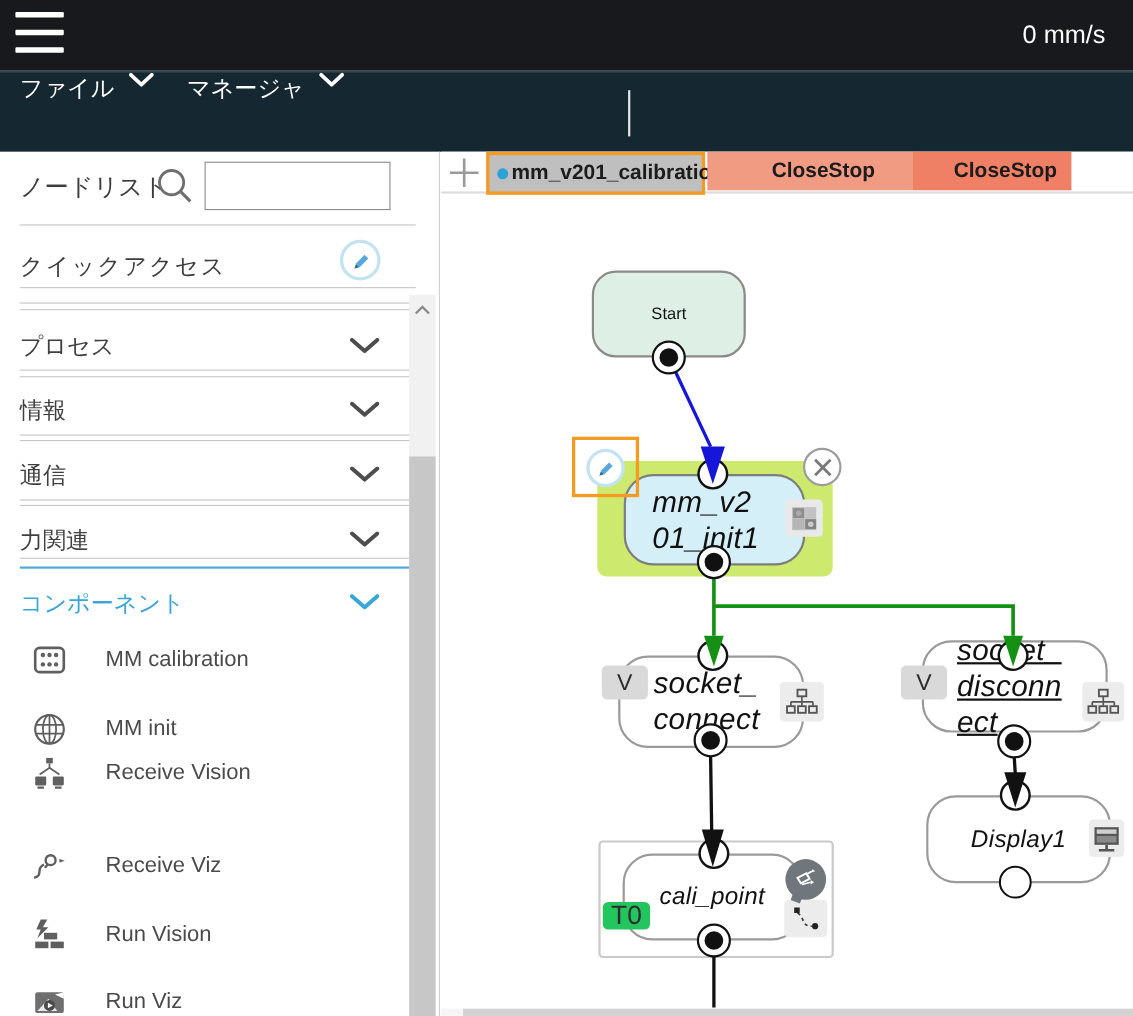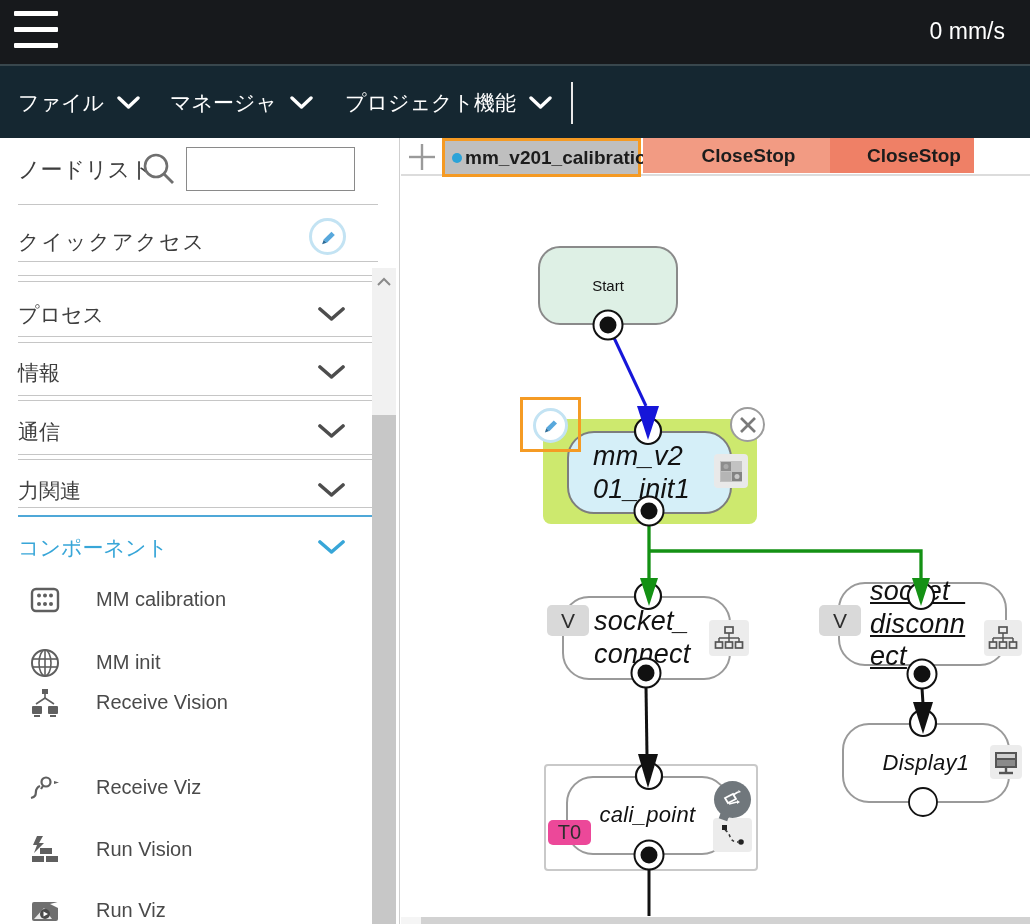--- a/index.html
+++ b/index.html
@@ -9,21 +9,21 @@
 
   
   .topbar { position:absolute; left:0; top:0; width:1030px; height:64px; background:#17191c; }
   .hamburger { position:absolute; left:14px; top:11px; width:44px; height:42px; cursor:pointer; }
   .hamburger span { position:absolute; left:0; width:44px; height:5px; background:#fff; border-radius:1px; }
   .hamburger span:nth-child(1){ top:0; } .hamburger span:nth-child(2){ top:16px; } .hamburger span:nth-child(3){ top:32px; }
   .speed { position:absolute; right:25px; top:18px; color:#fff; font-size:23px; }
 
   
   .menubar { position:absolute; left:0; top:64px; width:1030px; height:74px; background:#152731; border-top:2px solid #39474d; }
-  .menu-item { position:absolute; top:0; height:74px; display:flex; align-items:center; color:#fff; font-size:21px; cursor:pointer; }
+  .menu-item { position:absolute; top:0; height:74px; display:flex; align-items:flex-start; color:#fff; font-size:21px; cursor:pointer; }
   .menu-item svg { margin-left:13px; }
   .mi-file { left:18px; } .mi-mgr { left:170px; } .mi-proj { left:345px; }
   .tb-divider { position:absolute; left:571px; top:16px; width:2px; height:42px; background:#e8e8e8; }
   .tb-icon { position:absolute; top:79px; width:44px; height:44px; display:flex; align-items:center; justify-content:center; cursor:pointer; }
 
   
   .sidebar { position:absolute; left:0; top:138px; width:400px; height:786px; background:#fff; border-right:1px solid #cfcfcf; }
   .sb-title { position:absolute; left:18px; top:17px; font-size:22px; color:#3d3d3d; }
   .sb-search-icon { position:absolute; left:140px; top:13px; }
   .sb-input { position:absolute; left:186px; top:9px; width:169px; height:44px; border:1.5px solid #8a8a8a; background:#fff; font-size:18px; padding:0 8px; }
@@ -59,21 +59,21 @@
   .n-init { left:166px; top:293px; width:165px; height:83px; background:#d5eff8; border-color:#7d7d7d; padding:0 34px 0 24px; }
   .n-sc { left:161px; top:458px; width:169px; height:84px; padding:0 36px 0 30px; }
   .n-sd { left:437px; top:444px; width:169px; height:84px; padding:0 36px 0 30px;text-decoration:underline; }
   .n-cali { left:165px; top:638px; width:163px; height:79px; justify-content:center; font-size:22px; }
   .n-disp { left:441px; top:585px; width:168px; height:80px; justify-content:center; font-size:22px; }
   .group-frame { position:absolute; left:143px; top:626px; width:214px; height:107px; border:2px solid #c9c9c9; border-radius:4px; background:#fff; z-index:1; }
 
   .badge { position:absolute; background:#d9d9d9; border-radius:5px; display:flex; align-items:center; justify-content:center; font-size:21px; color:#2e2e2e; z-index:3; }
   .b-v1 { left:146px; top:467px; width:42px; height:31px; }
   .b-v2 { left:418px; top:467px; width:42px; height:31px; }
-  .b-t0 { left:147px; top:682px; width:43px; height:25px; background:#ec4899; font-size:20px; }
+  .b-t0 { left:147px; top:682px; width:43px; height:25px; background:#22c55e; font-size:24px; }
 
   .mini-icon { position:absolute; background:#ececec; border-radius:4px; display:flex; align-items:center; justify-content:center; z-index:3; }
   .ic-init { left:313px; top:316px; width:34px; height:34px; background:#e9e9e9; }
   .ic-sm1 { left:308px; top:482px; width:40px; height:36px; }
   .ic-sm2 { left:583px; top:482px; width:38px; height:36px; }
   .ic-path { left:312px; top:680px; width:39px; height:34px; }
   .ic-disp { left:589px; top:607px; width:32px; height:34px; }
   .cam-badge { position:absolute; left:313px; top:643px; width:37px; height:37px; background:#70777c; border-radius:50%; display:flex; align-items:center; justify-content:center; z-index:4; }
   .cam-badge::after { content:""; position:absolute; left:6px; bottom:-2px; width:9px; height:9px; background:#70777c; transform:rotate(20deg); }
 
@@ -102,26 +102,20 @@
 
   <div class="menubar">
     <div class="menu-item mi-file">
       <span>ファイル</span>
       <svg width="23" height="14" viewBox="0 0 23 14">
           <polyline points="2,2 11.5,11 21,2" fill="none" stroke="#fff" stroke-width="3.4" stroke-linecap="round" stroke-linejoin="round"></polyline>
         </svg>
     </div>
     <div class="menu-item mi-mgr">
       <span>マネージャ</span>
-      <svg width="23" height="14" viewBox="0 0 23 14">
-          <polyline points="2,2 11.5,11 21,2" fill="none" stroke="#fff" stroke-width="3.4" stroke-linecap="round" stroke-linejoin="round"></polyline>
-        </svg>
-    </div>
-    <div class="menu-item mi-proj">
-      <span>プロジェクト機能</span>
       <svg width="23" height="14" viewBox="0 0 23 14">
           <polyline points="2,2 11.5,11 21,2" fill="none" stroke="#fff" stroke-width="3.4" stroke-linecap="round" stroke-linejoin="round"></polyline>
         </svg>
     </div>
     <div class="tb-divider"></div>
 
     <div class="tb-icon" style="left:615px;">
       <svg width="36" height="28" viewBox="0 0 36 28">
           <path d="M4 12 L15 3 L15 8.5 C25 8.5 31 14 33 24 C27 17.5 21 16 15 16 L15 21 Z" fill="#45555c"></path>
         </svg>

